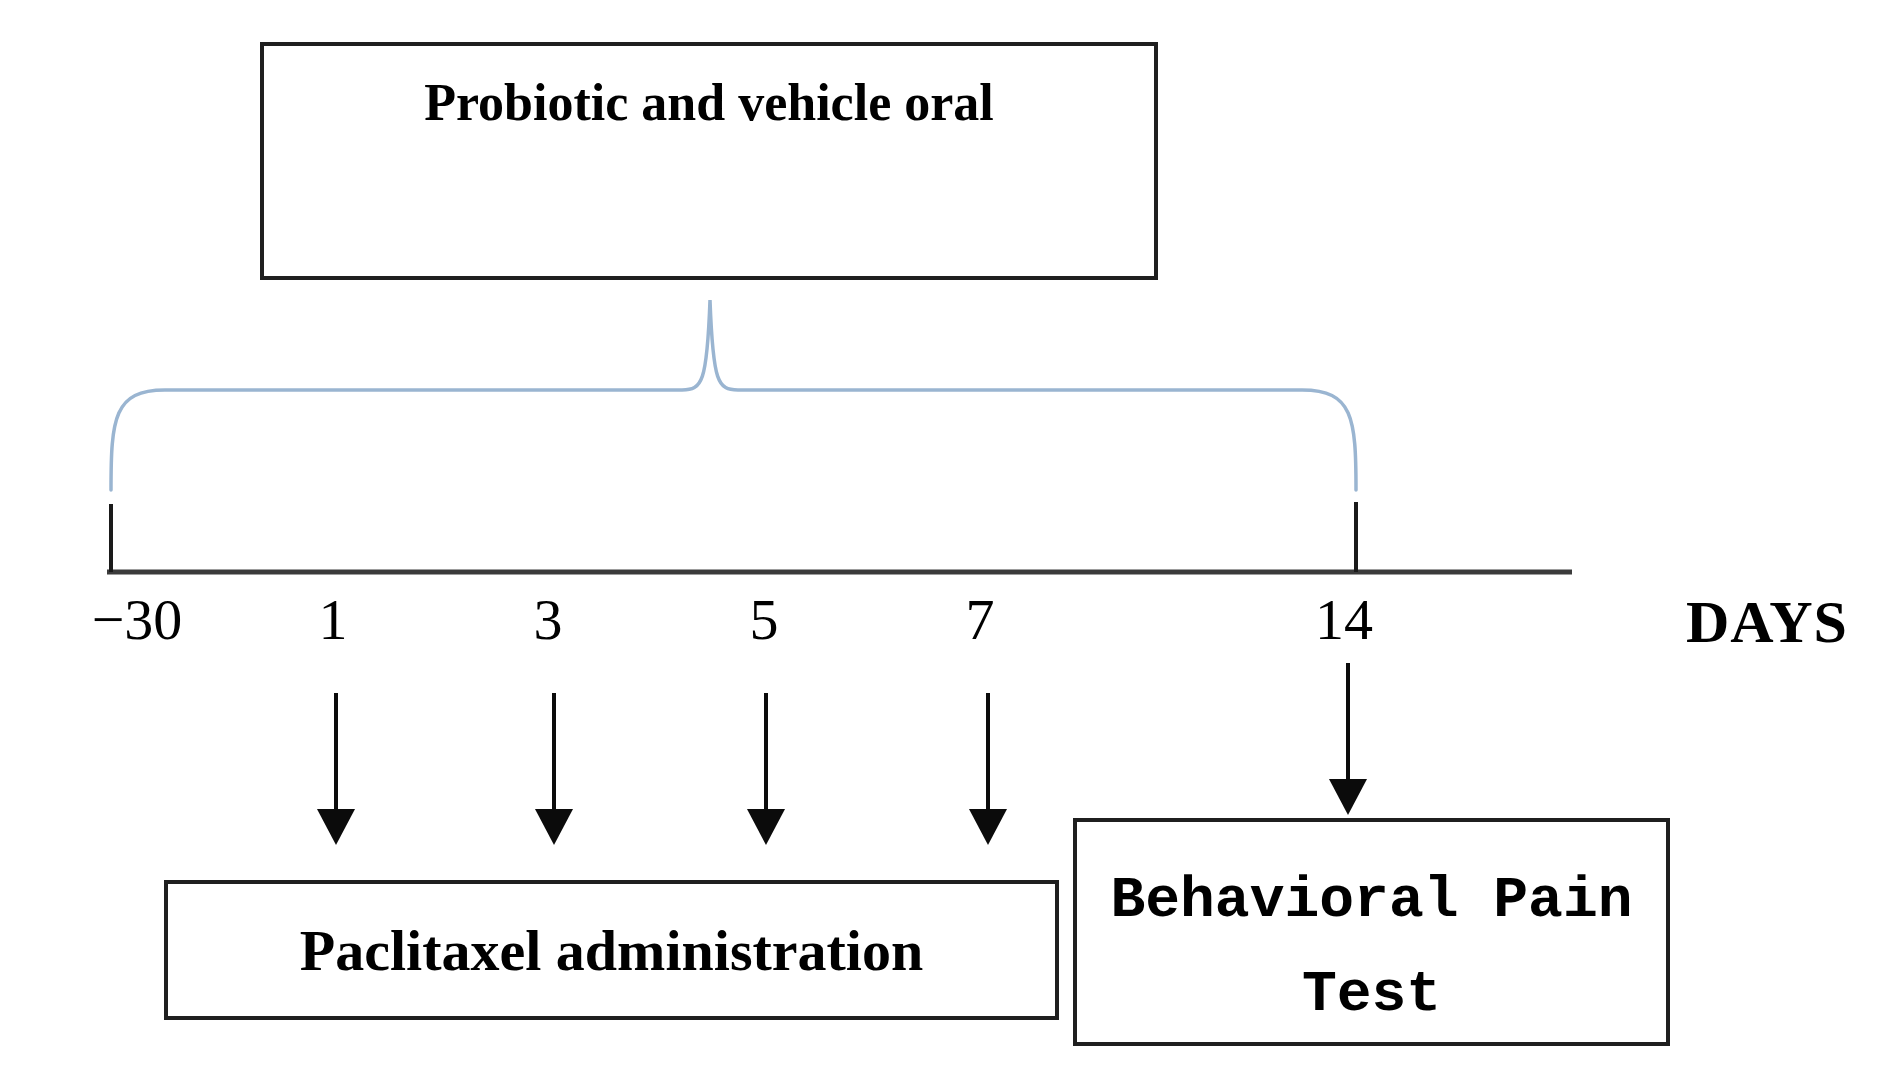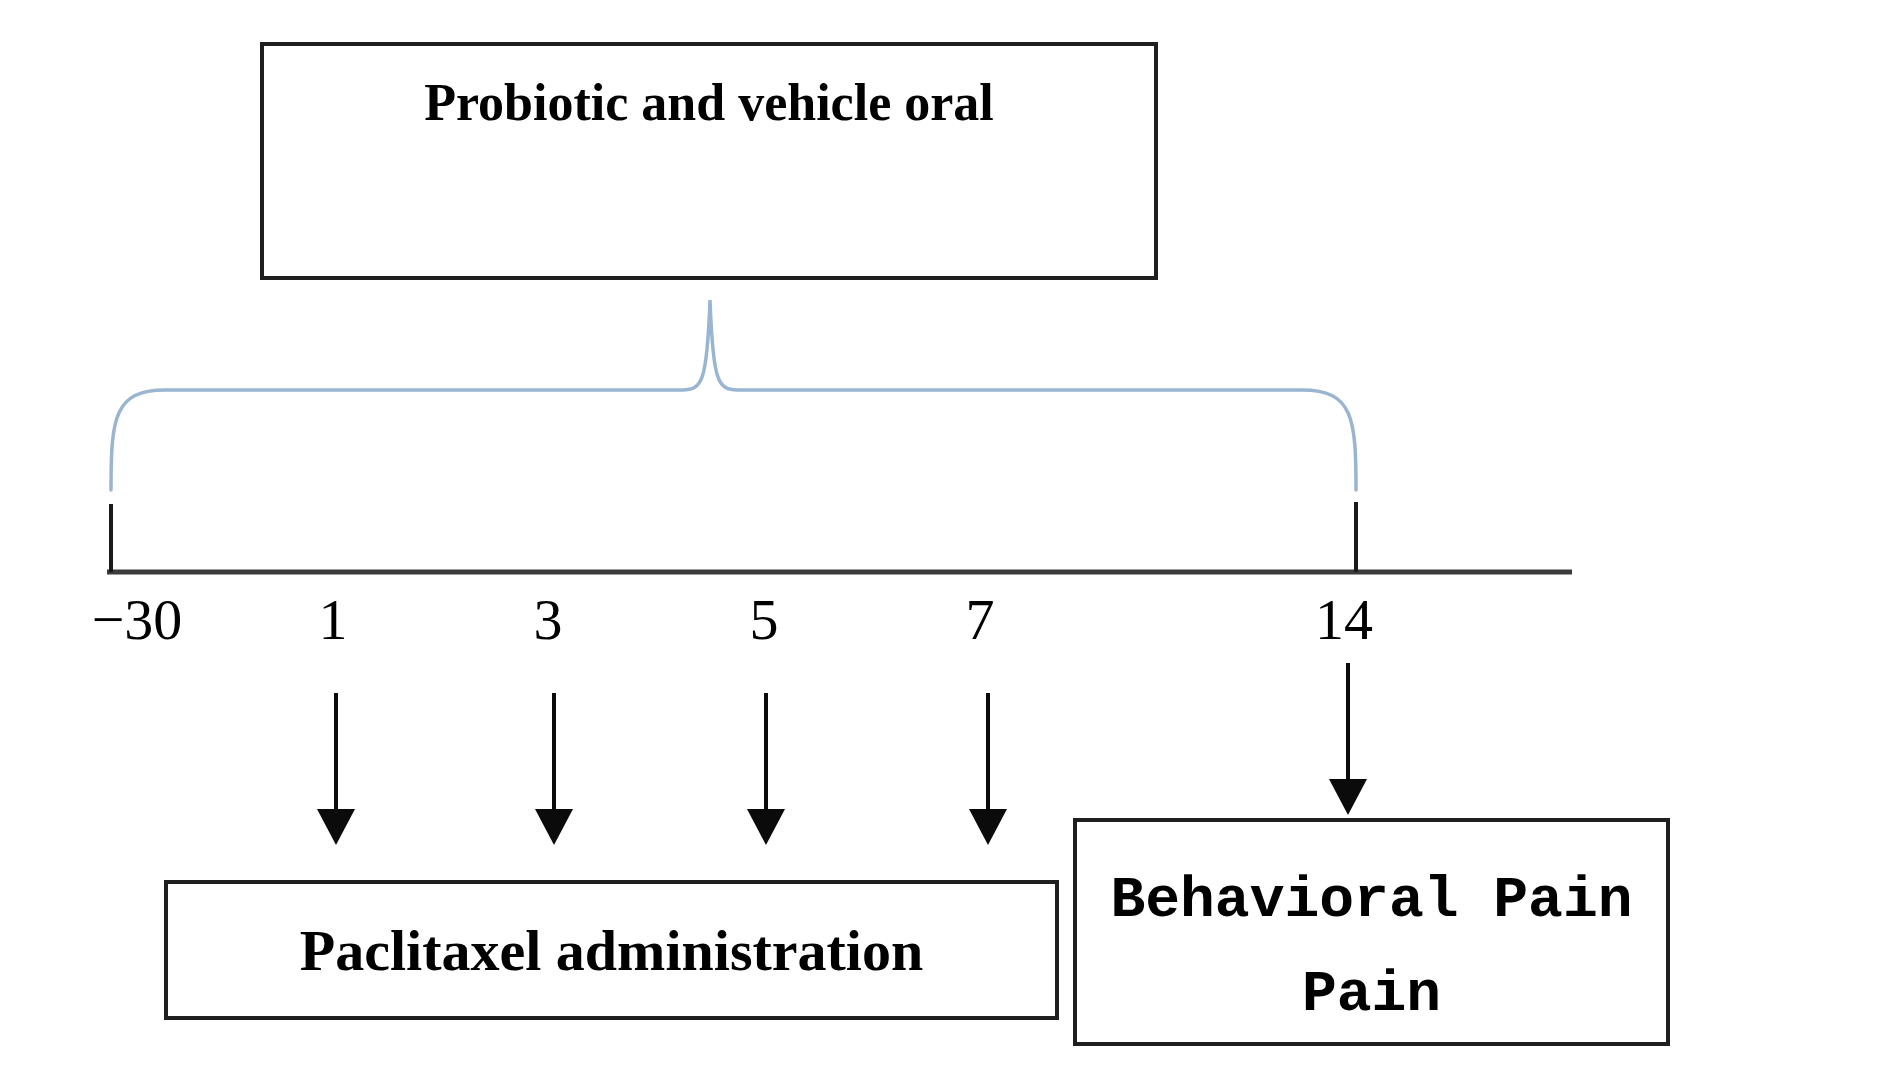--- a/index.html
+++ b/index.html
@@ -99,23 +99,24 @@
 
   <div id="tick-labels">
       <span class="tick-label" style="left: 97px; margin-left: 40px;">−30</span>
       <span class="tick-label" style="left: 333px;">1</span>
       <span class="tick-label" style="left: 548px;">3</span>
       <span class="tick-label" style="left: 764px;">5</span>
       <span class="tick-label" style="left: 980px;">7</span>
       <span class="tick-label" style="left: 1344px;">14</span>
     </div>
 
+  <div id="days-label">DAYS</div>
 
   <div class="box" id="paclitaxel-box">
     <div>Paclitaxel administration</div>
   </div>
 
   <div class="box" id="behavioral-box">
     <div>Behavioral Pain</div>
-    <div>Pain</div>
+    <div>Test</div>
   </div>
 
 </div>
 
 </body></html>

